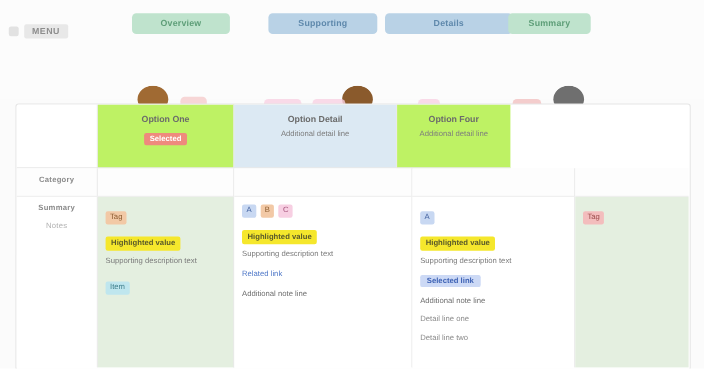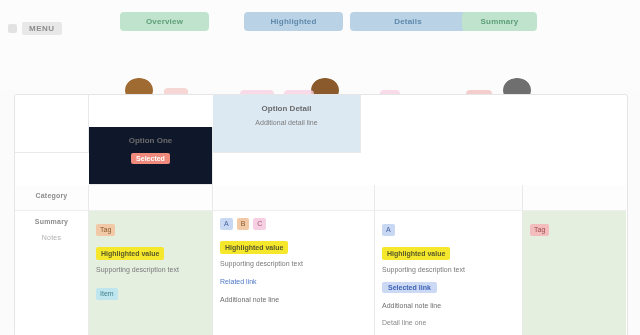--- a/index.html
+++ b/index.html
@@ -57,21 +57,21 @@
   .row{display:flex;width:100%;}
   .cell{box-sizing:border-box;border-right:1px solid #e9e9e9;position:relative;}
   .c0{width:74px;}
   .c1{width:124px;}
   .c2{width:162px;}
   .c3{width:148px;}
   .c4{width:103px;border-right:none;}
 
   .hdr{height:58px;border-bottom:1px solid #e9e9e9;}
   .hdr.corner{background:#fff;}
-  .hdr.green{background:#0f172a;margin-top:32px;}
+  .hdr.green{background:#bef264;}
   .hdr.blue{background:#dce9f3;}
   .hdr-inner{padding:9px 8px 0;text-align:center;}
   .hdr-title{font-size:8px;font-weight:700;color:#6b6b6b;line-height:1.35;}
   .hdr-badge{display:inline-block;margin-top:4px;background:#ef8a7d;color:#fff;
     font-size:7px;font-weight:700;border-radius:2px;padding:2px 5px;}
   .hdr-sub{font-size:7px;color:#7d7d7d;line-height:1.4;margin-top:3px;}
 
   .sep{height:26px;border-bottom:1px solid #eeeeee;}
   .sep.white{background:#fdfdfd;}
 
@@ -108,21 +108,21 @@
 
   <div class="topbar">
 
     <div class="brand">
       <span class="brand-mark"></span>
       <span class="brand-text">MENU</span>
     </div>
 
     <div class="tabs">
       <div class="tab green tab-0">Overview</div>
-      <div class="tab blue tab-1">Highlighted</div>
+      <div class="tab blue tab-1">Supporting</div>
       <div class="tab blue tab-2">Details</div>
       <div class="tab green tab-3">Summary</div>
     </div>
 
     <div class="people">
       <div class="avatar a1">
         <span class="av-body"></span>
         <span class="av-face"></span>
         <span class="av-hair"></span>
       </div>
@@ -162,20 +162,26 @@
       </div>
 
 
       <div class="cell c3 hdr blue">
         <div class="hdr-inner">
           <div class="hdr-title">Option Detail</div>
           <div class="hdr-sub">Additional detail line</div>
         </div>
       </div>
 
+      <div class="cell c4 hdr green">
+        <div class="hdr-inner">
+          <div class="hdr-title">Option Four</div>
+          <div class="hdr-sub">Additional detail line</div>
+        </div>
+      </div>
     </div>
 
     <div class="row">
       <div class="cell c0 sep white">
         <div class="rowlabels">
           <div class="rlab">Category</div>
         </div>
       </div>
       <div class="cell c1 sep white"></div>
       <div class="cell c2 sep white"></div>

